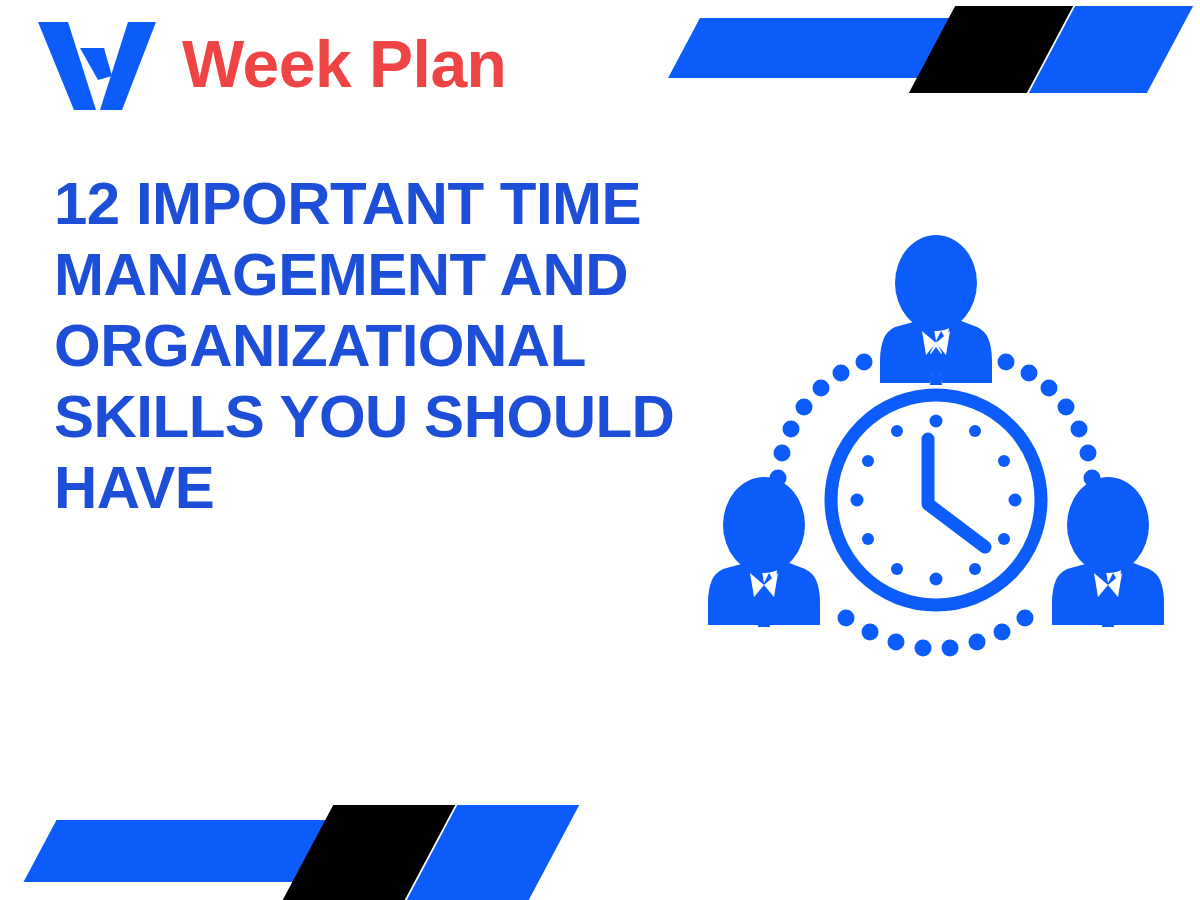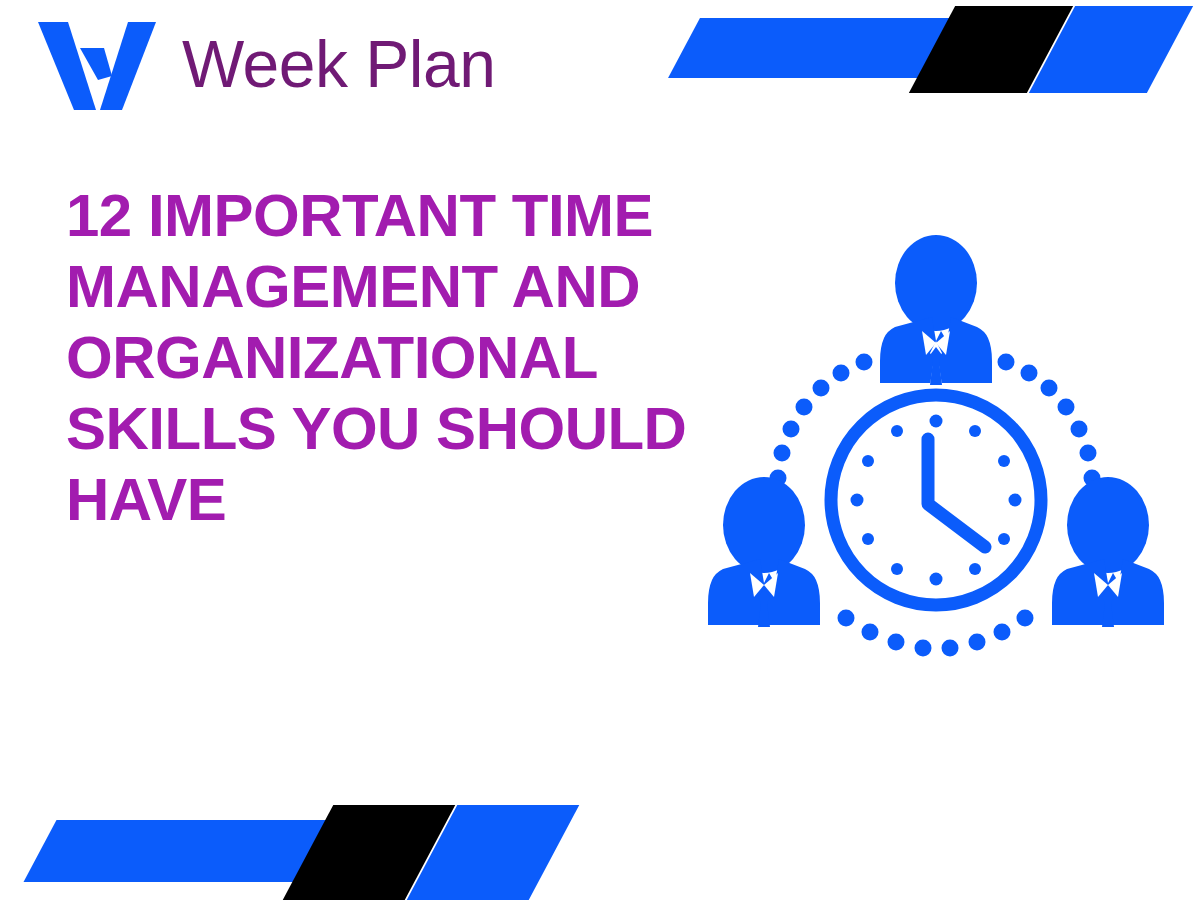--- a/index.html
+++ b/index.html
@@ -30,22 +30,22 @@
     gap: 22px;
   }
   .brand-mark {
     width: 126px;
     height: 92px;
     display: block;
   }
   .brand-name {
     font-family: "Liberation Sans", sans-serif;
     font-size: 66px;
-    font-weight: 400;
-    color: #701a75;
+    font-weight: 700;
+    color: #ef4444;
     letter-spacing: -0.5px;
     line-height: 1;
     white-space: nowrap;
   }
 
   
   .ribbon {
     position: absolute;
   }
   .ribbon .bar {
@@ -95,23 +95,23 @@
   .headline {
     position: absolute;
     left: 54px;
     top: 168px;
     width: 680px;
     font-family: "Liberation Sans", sans-serif;
     font-weight: 700;
     font-size: 60px;
     line-height: 71px;
     letter-spacing: -0.5px;
-    color: #a21caf;
+    color: #1d4ed8;
     text-transform: uppercase;
-    margin: 12px;
+    margin: 0;
     white-space: pre-line;
   }
 
   
   .illustration {
     position: absolute;
     left: 700px;
     top: 225px;
     width: 470px;
     height: 450px;

